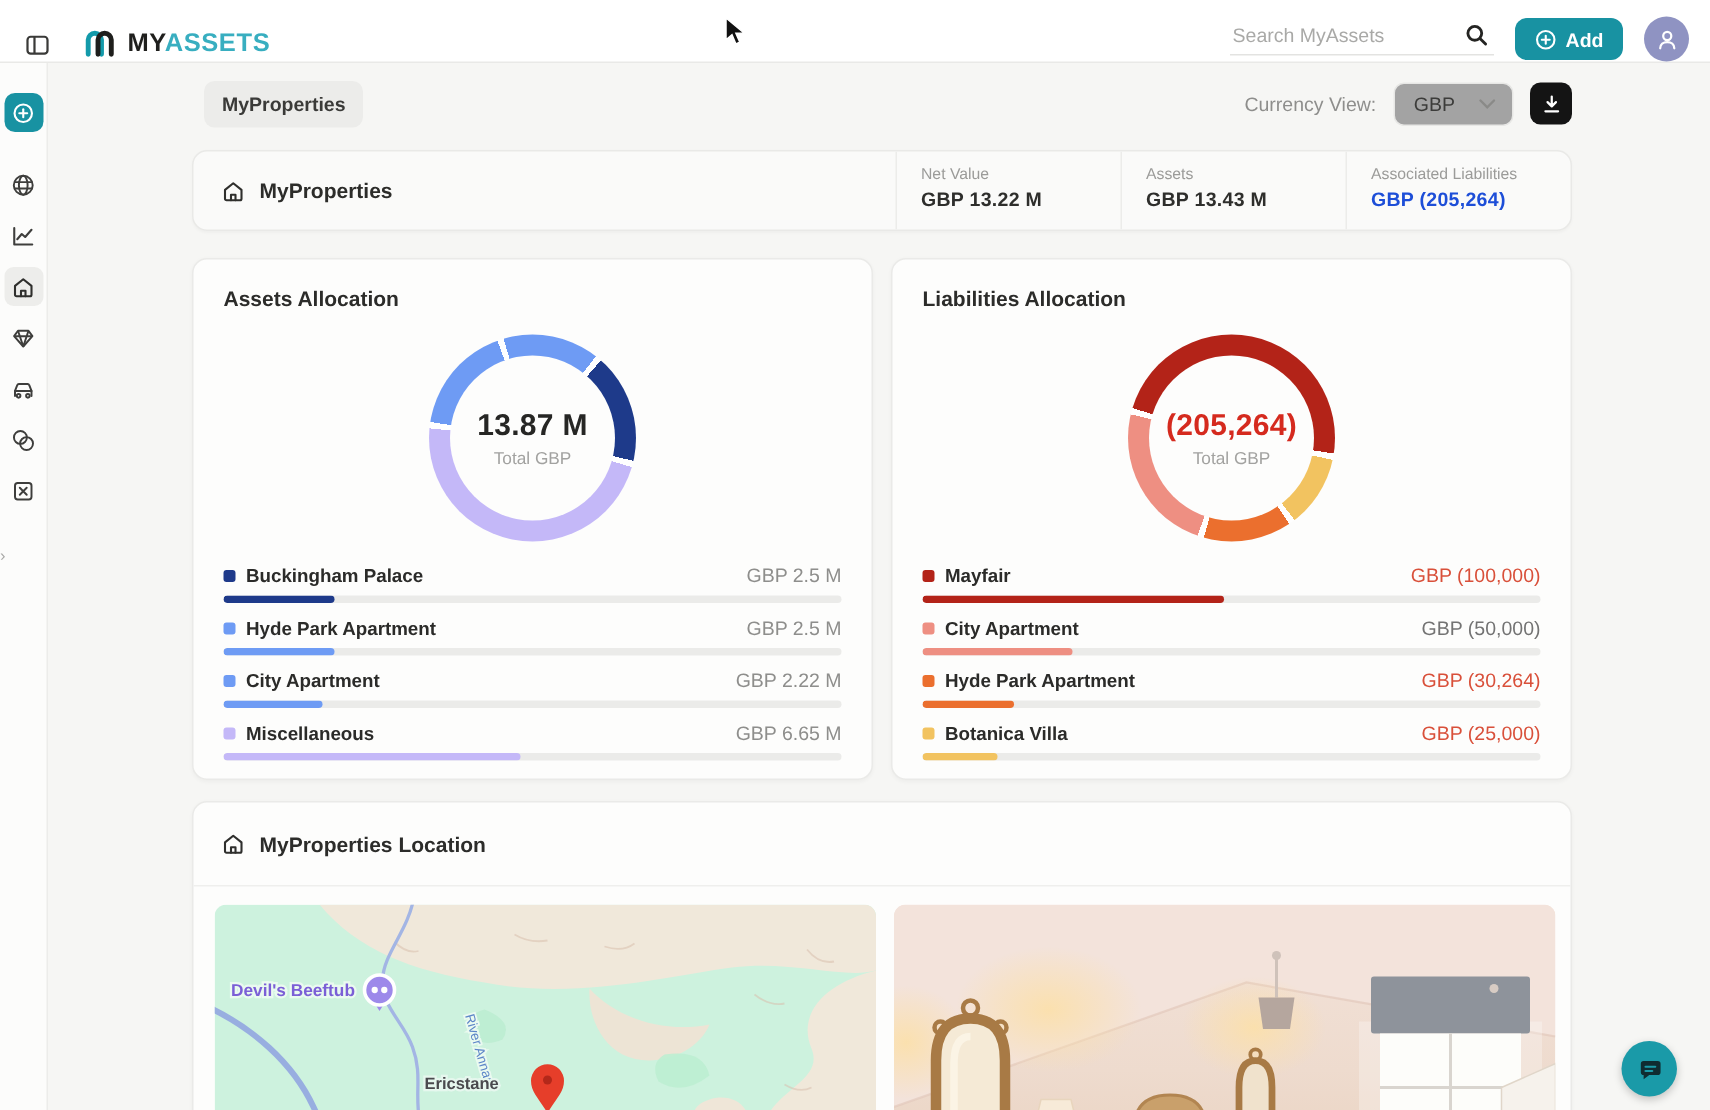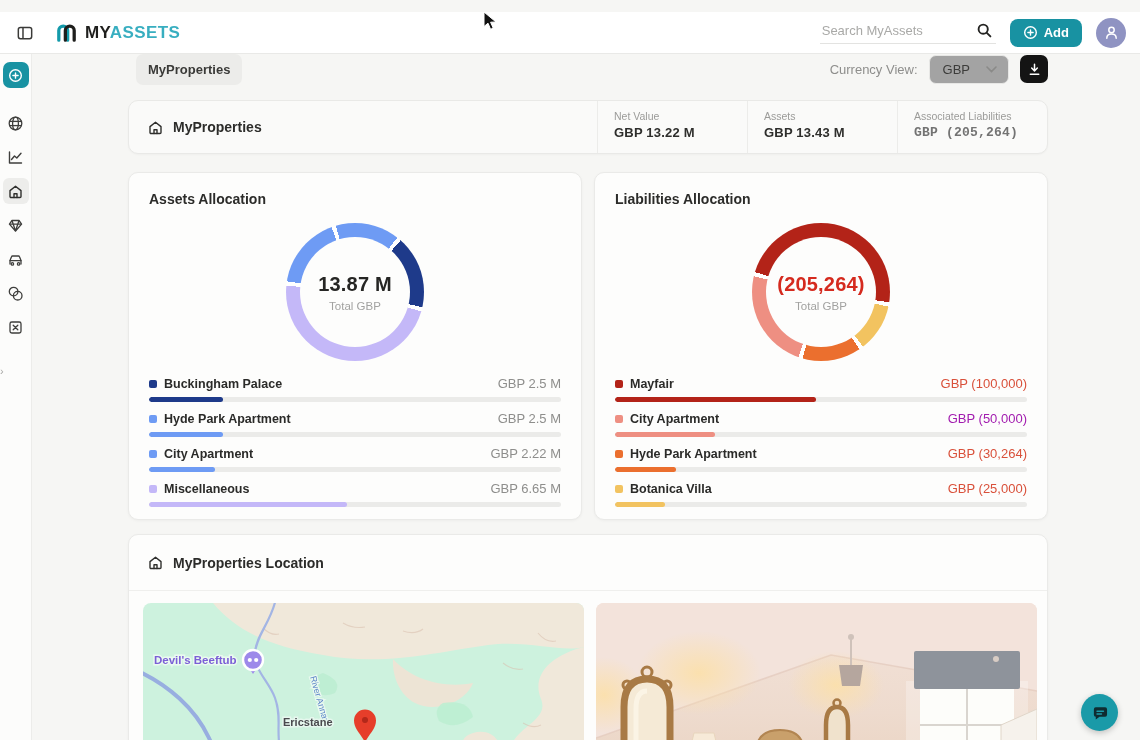--- a/index.html
+++ b/index.html
@@ -1,22 +1,22 @@
 <!DOCTYPE html>
 <html><head>
 <meta charset="utf-8">
 <style>
   html,body{margin:0;padding:0}
   body{width:1140px;height:740px;overflow:hidden;background:#f6f6f4;position:relative;
        font-family:"Liberation Sans",sans-serif;-webkit-font-smoothing:antialiased;color:#2c2c2a}
   button{font-family:inherit;cursor:pointer}
 
   
-  .navbar{position:absolute;top:12px;left:0;right:0;height:42px;background:#fff;border-bottom:1px solid #e9e9e7;
-          display:flex;align-items:center;padding:0 14px;box-sizing:border-box;z-index:10}
+  .navbar{position:absolute;top:0;left:0;right:0;height:42px;background:#fff;border-bottom:1px solid #e9e9e7;
+          display:flex;align-items:flex-end;padding:0 14px;box-sizing:border-box;z-index:10}
   .collapse-btn{background:none;border:0;padding:2px;display:flex;align-items:center;margin-right:18px}
   .logo{display:flex;align-items:center;gap:6px}
   .logo-text{font-size:17px;font-weight:bold;letter-spacing:.4px}
   .logo-my{color:#1f1f1d}.logo-assets{color:#38aec0}
   .nav-right{margin-left:auto;display:flex;align-items:center;gap:14px}
   .search{display:flex;align-items:center;border-bottom:1px solid #e3e3e1;padding-bottom:4px;width:176px}
   .search input{border:0;outline:0;background:none;font-size:13px;color:#8b5cf6;width:152px}
   .search input::placeholder{color:#a9a9a7}
   .add-btn{background:#1892a2;color:#fff;border:0;border-radius:8px;height:28px;padding:0 13px;
            display:flex;align-items:center;gap:6px;font-size:13px;font-weight:bold}
@@ -222,21 +222,21 @@
     <div class="val">GBP 13.22 M</div>
   </div>
 
   <div class="stat">
     <div class="lab">Assets</div>
     <div class="val">GBP 13.43 M</div>
   </div>
 
   <div class="stat">
     <div class="lab">Associated Liabilities</div>
-    <div class="val" style="color: #737373; font-family: Liberation Mono, monospace;">GBP (205,264)</div>
+    <div class="val" style="color: #1d4ed8;">GBP (205,264)</div>
   </div>
 </div>
     </section>
 
     <div class="cards-row">
       <section class="alloc-card">
         <h3>Assets Allocation</h3>
         <div class="donut" style="background: conic-gradient(from -18deg, rgb(255, 255, 255) 0deg, rgb(255, 255, 255) 1.8deg, rgb(110, 155, 244) 1.8deg, rgb(110, 155, 244) 55.836deg, rgb(255, 255, 255) 55.836deg, rgb(255, 255, 255) 57.636deg, rgb(255, 255, 255) 57.636deg, rgb(255, 255, 255) 59.436deg, rgb(30, 58, 138) 59.436deg, rgb(30, 58, 138) 120.708deg, rgb(255, 255, 255) 120.708deg, rgb(255, 255, 255) 122.508deg, rgb(255, 255, 255) 122.508deg, rgb(255, 255, 255) 124.308deg, rgb(196, 184, 248) 124.308deg, rgb(196, 184, 248) 293.328deg, rgb(255, 255, 255) 293.328deg, rgb(255, 255, 255) 295.128deg, rgb(255, 255, 255) 295.128deg, rgb(255, 255, 255) 296.928deg, rgb(110, 155, 244) 296.928deg, rgb(110, 155, 244) 358.2deg, rgb(255, 255, 255) 358.2deg, rgb(255, 255, 255) 360deg);">
           <div class="hole">
             <div class="cv" style="color: rgb(38, 38, 36);">13.87 M</div>
@@ -307,21 +307,21 @@
     </div>
     <div class="track">
       <div class="fill" style="width: 48.72%; background: rgb(179, 35, 24);"></div>
     </div>
   </div>
 
   <div class="lrow">
     <div class="lhead">
       <span class="bullet" style="background: rgb(238, 143, 130);"></span>
       <span class="lname">City Apartment</span>
-      <span class="lval" style="color: #a21caf;">GBP (50,000)</span>
+      <span class="lval" style="color: #737373;">GBP (50,000)</span>
     </div>
     <div class="track">
       <div class="fill" style="width: 24.36%; background: rgb(238, 143, 130);"></div>
     </div>
   </div>
 
   <div class="lrow">
     <div class="lhead">
       <span class="bullet" style="background: rgb(235, 111, 46);"></span>
       <span class="lname">Hyde Park Apartment</span>

